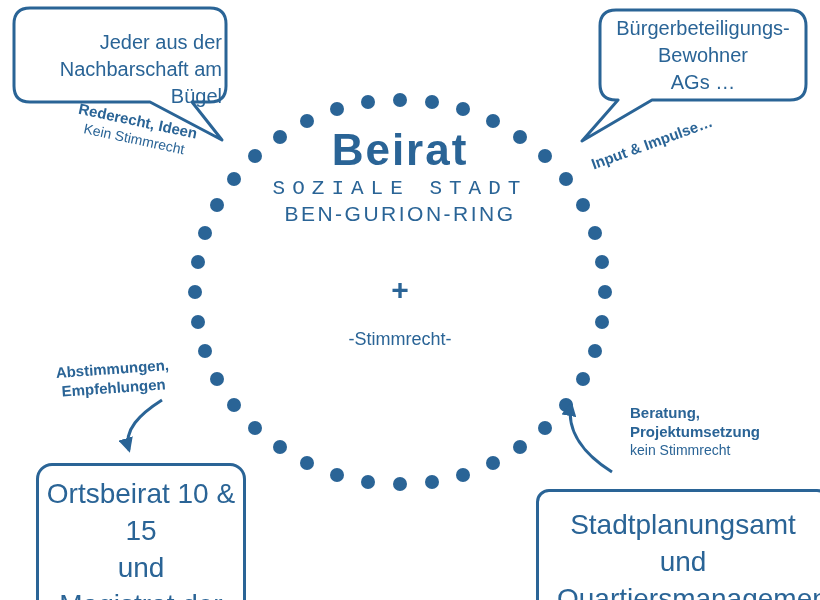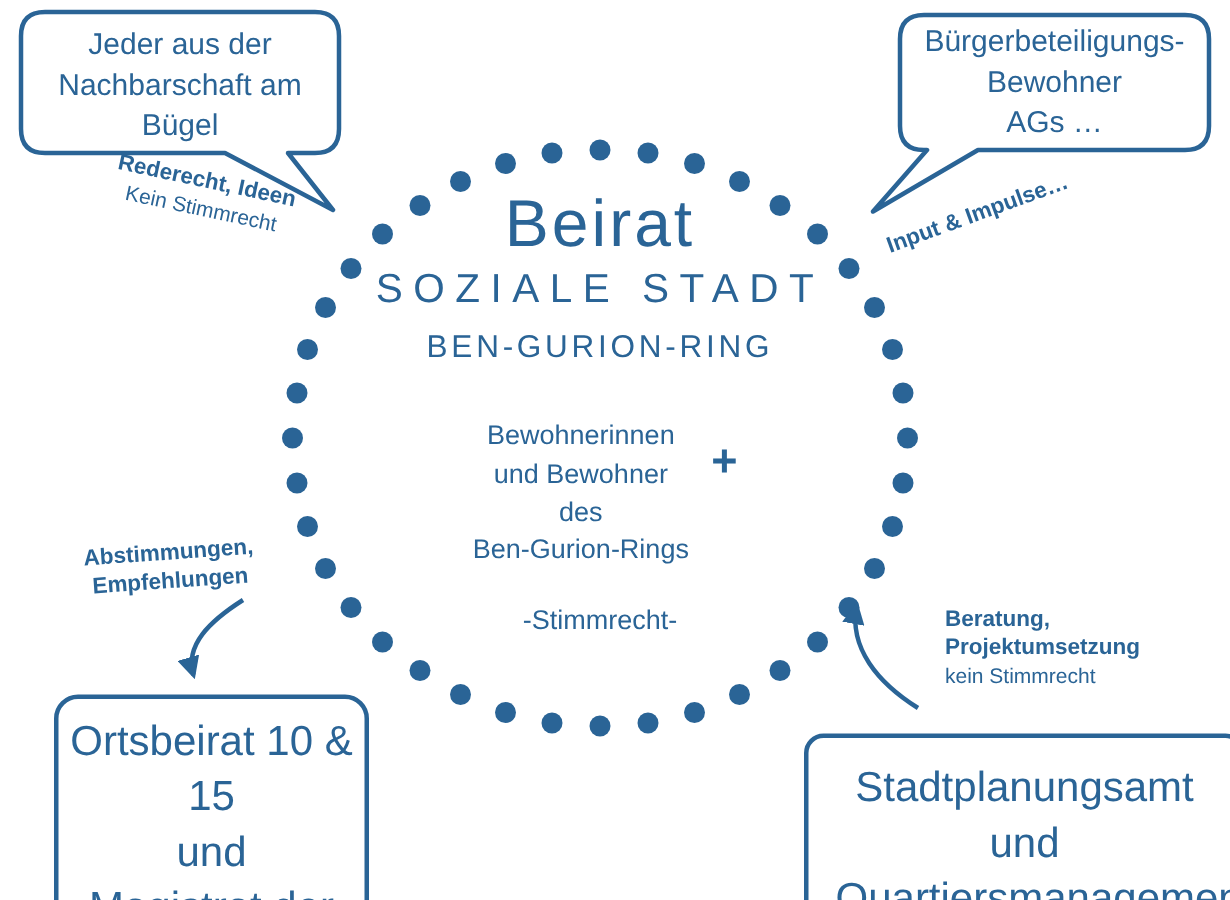--- a/index.html
+++ b/index.html
@@ -7,32 +7,32 @@
   .stage{
     position:relative;width:820px;height:600px;background:#fff;overflow:hidden;
     font-family:"Liberation Sans", sans-serif;color:var(--primary);
   }
   
   .dot{position:absolute;width:14px;height:14px;border-radius:50%;background:var(--primary);}
   
   .overlay{position:absolute;left:0;top:0;width:820px;height:600px;}
   
   .center{position:absolute;left:225px;top:126px;width:350px;text-align:center;z-index:3;}
-  .title{font-size:44px;font-weight:normal;letter-spacing:2px;line-height:1.1;}
-  .sp1{font-size:27px;letter-spacing:7px;margin-top:3px;}
-  .sp2{font-size:21px;letter-spacing:2.5px;margin-top:12px;}
+  .title{font-size:44px;font-weight:bold;letter-spacing:2px;line-height:1.1;}
+  .sp1{font-size:21px;letter-spacing:7px;margin-top:3px;font-family:Liberation Mono, monospace;}
+  .sp2{font-size:21px;letter-spacing:2.5px;margin-top:2px;}
   .cols{display:flex;justify-content:center;align-items:flex-start;margin-top:34px;gap:8px;}
   .col{font-size:18px;line-height:1.4;white-space:pre-line;}
   .col.left{width:158px;}
   .col.right{width:122px;}
   .plus{font-size:30px;font-weight:bold;margin-top:15px;line-height:1;}
   .voting{font-size:18px;margin-top:24px;}
   
   .bubble-text{position:absolute;text-align:center;font-size:20px;line-height:1.35;white-space:pre-line;z-index:3;}
-  .tl{left:18px;top:17px;width:204px;}
+  .tl{left:18px;top:29px;width:204px;text-align:right;}
   .tr{left:602px;top:15px;width:202px;}
   
   .box{position:absolute;border:3px solid var(--primary);border-radius:16px;background:#fff;
        text-align:center;font-size:28px;line-height:1.32;white-space:pre-line;z-index:3;}
   .bl{left:36px;top:463px;width:192px;padding:10px 6px;}
   .br{left:536px;top:489px;width:252px;padding:15px 18px;border-radius:13px;}
   
   .label{position:absolute;z-index:3;line-height:1.25;}
   .label .bold{display:block;font-weight:bold;font-size:15px;white-space:pre-line;}
   .label .normal{display:block;font-size:14px;white-space:pre-line;}
@@ -103,24 +103,20 @@
     <path d="M 162,400 C 140,414 123,430 129,450" fill="none" stroke="var(--primary)" stroke-width="3" marker-end="url(#arrowhead)"></path>
 
     <path d="M 612,472 C 585,455 566,432 571,404" fill="none" stroke="var(--primary)" stroke-width="3" marker-end="url(#arrowhead)"></path>
   </svg>
 
   <div class="center">
     <div class="title">Beirat</div>
     <div class="sp1">SOZIALE STADT</div>
     <div class="sp2">BEN-GURION-RING</div>
     <div class="cols">
-      <div class="col left">Bewohnerinnen
-und Bewohner
-des
-Ben-Gurion-Rings</div>
       <div class="plus">+</div>
     </div>
     <div class="voting">-Stimmrecht-</div>
   </div>
 
   <div class="bubble-text tl">Jeder aus der
 Nachbarschaft am
 Bügel</div>
   <div class="bubble-text tr">Bürgerbeteiligungs-
 Bewohner

